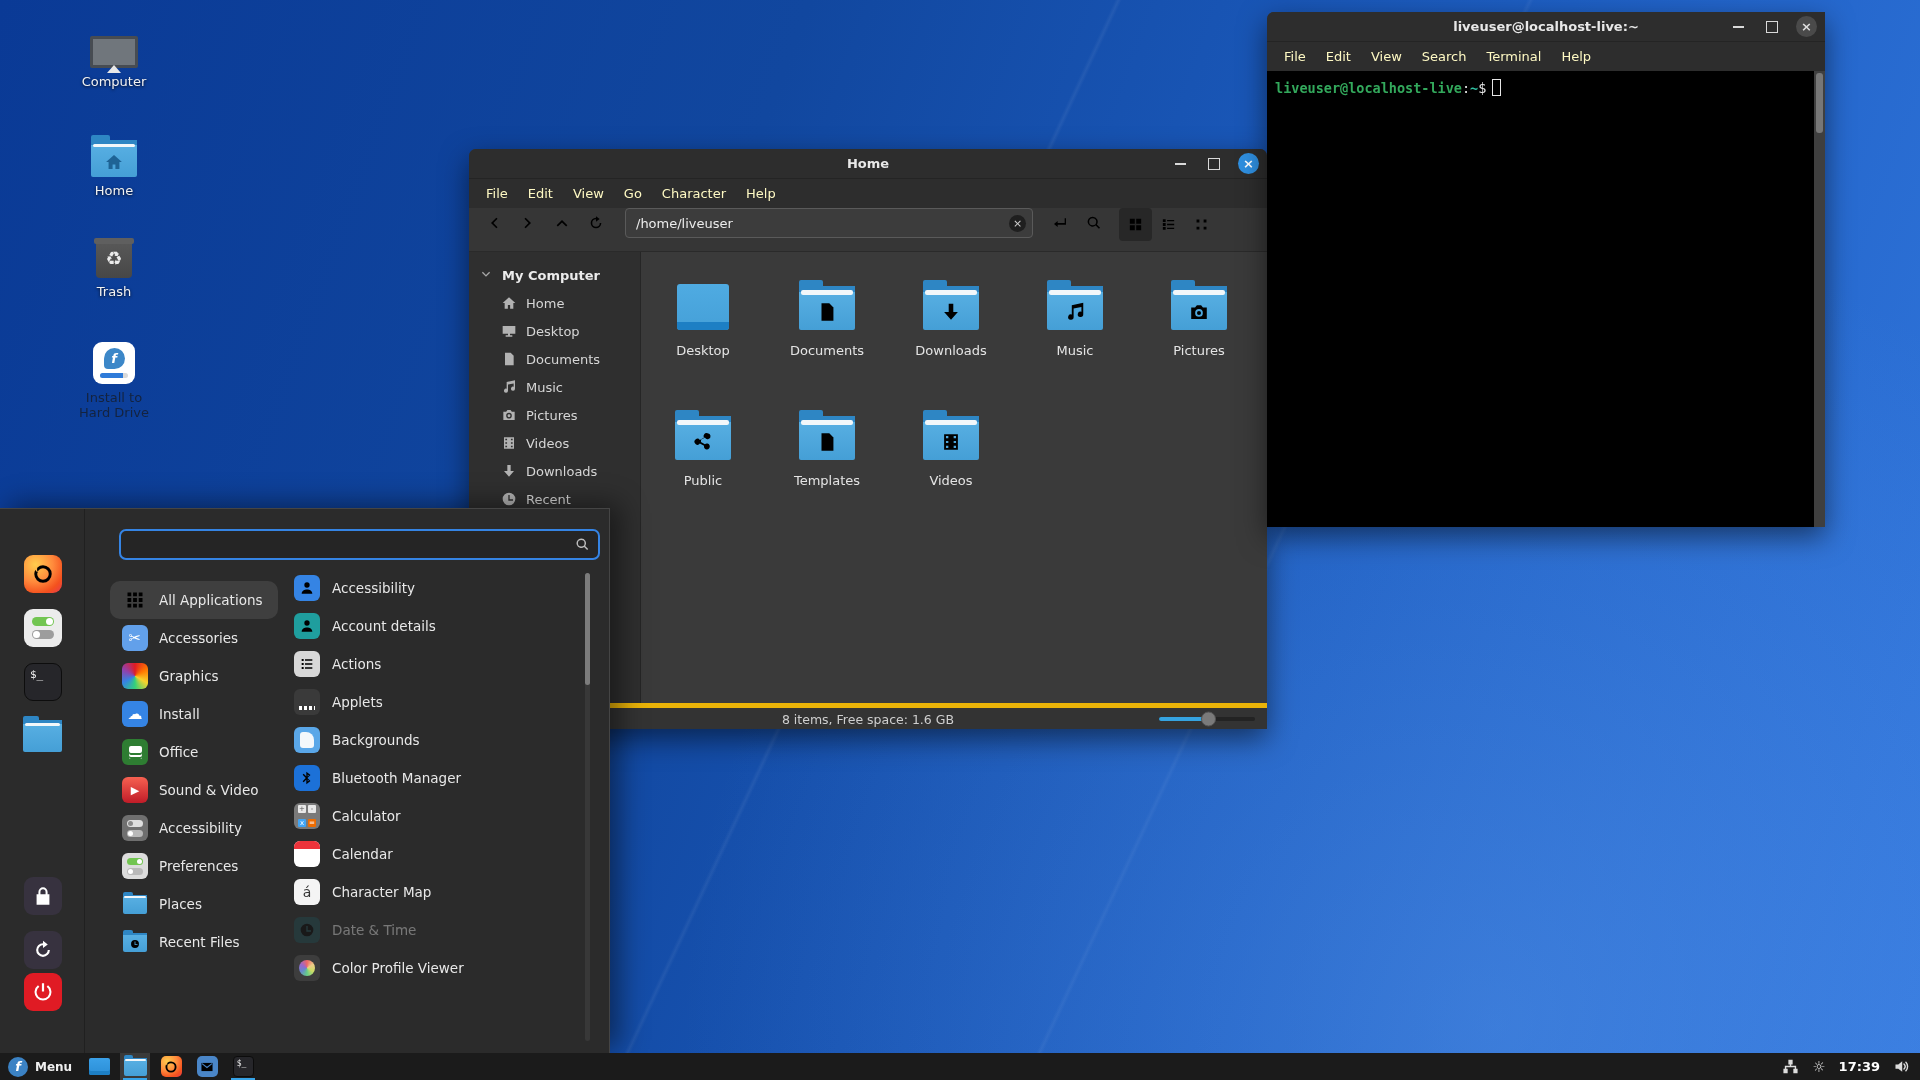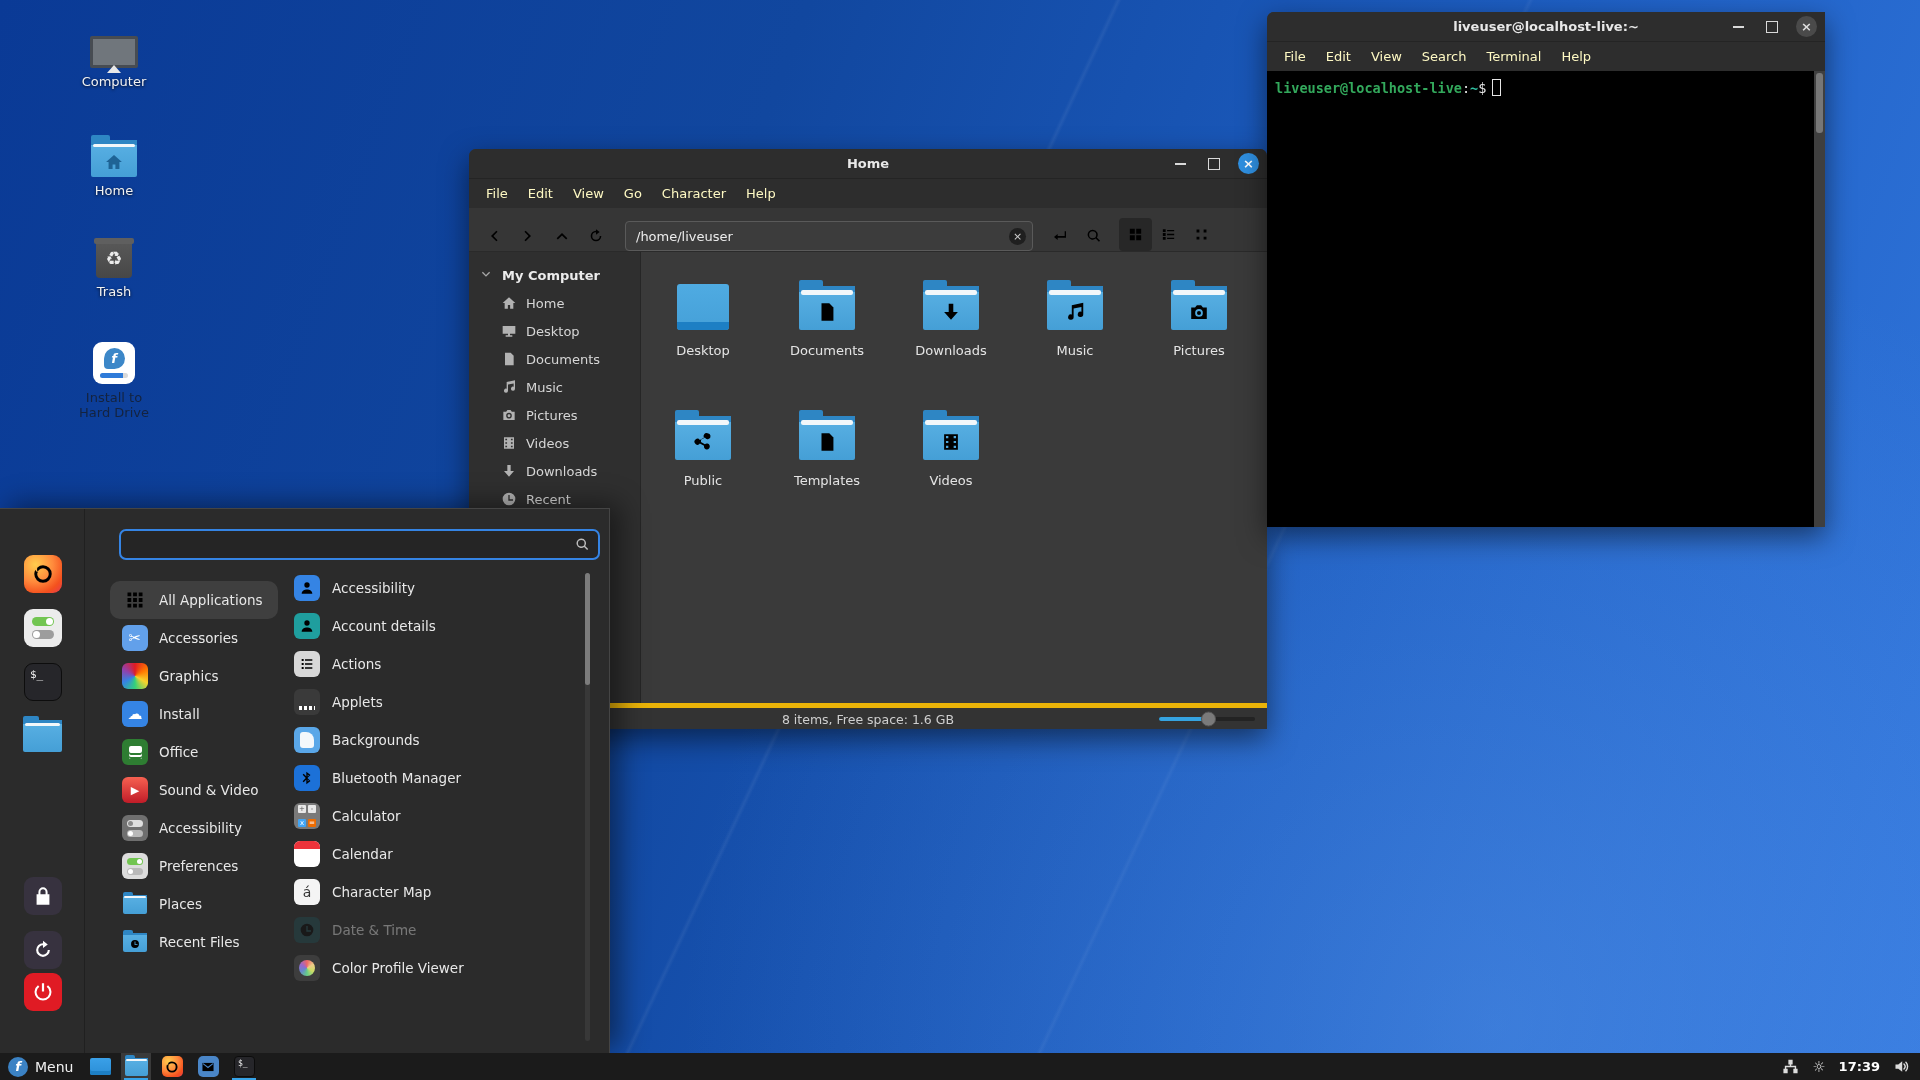--- a/index.html
+++ b/index.html
@@ -42,21 +42,21 @@
   .wc { width:20px; height:20px; display:flex; align-items:center; justify-content:center; color:#d9d9d9; }
   .wc-min::after { content:""; width:11px; height:2px; background:#d9d9d9; }
   .wc-max::after { content:""; width:10px; height:10px; border:1.5px solid #d9d9d9; }
   .wc-close { width:21px; height:21px; border-radius:50%; background:#2f8fe0; color:#fff; font-weight:bold; font-size:13px; }
   .wc-close.dark { background:#4a4a4a; color:#ddd; }
   .menubar { height:29px; background:#2d2d2d; display:flex; align-items:center; gap:2px; padding:0 8px; color:#fef9c3; }
   .menubar .mi { padding:4px 9px; border-radius:3px; }
 
   
   #fm { left:469px; top:149px; width:798px; height:580px; }
-  .toolbar { height:44px; background:#363636; border-bottom:1px solid #2a2a2a; display:flex; align-items:flex-end; padding:0 10px; gap:4px; }
+  .toolbar { height:44px; background:#363636; border-bottom:1px solid #2a2a2a; display:flex; align-items:flex-start; padding:0 10px; gap:4px; }
   .tbtn { width:30px; height:30px; border-radius:4px; display:flex; align-items:center; justify-content:center; color:#c9c9c9; }
   .tbtn svg { width:16px; height:16px; }
   .pathfield { margin-left:10px; width:408px; height:30px; background:#3c3c3c; border:1px solid #5a5a5a; border-radius:4px; display:flex; align-items:center; padding:0 6px 0 10px; color:#ededed; }
   .pathfield .ptext { flex:1; }
   .clearbtn { width:17px; height:17px; border-radius:50%; background:#1f1f1f; color:#cfcfcf; font-size:11px; display:flex; align-items:center; justify-content:center; }
   .viewgrp { display:flex; margin-left:6px; }
   .viewbtn { width:33px; height:33px; border-radius:4px; display:flex; align-items:center; justify-content:center; color:#cfcfcf; }
   .viewbtn.active { background:#272727; }
   .viewbtn svg { width:17px; height:17px; }
   .fmbody { display:flex; height:451px; }
@@ -148,21 +148,21 @@
   .ai-wheel::after { content:""; width:16px; height:16px; border-radius:50%; background:conic-gradient(#e66,#ec8,#cd6,#6c8,#68c,#96c,#e66); }
   .ai-wheel2 { background:#3d3d3d; }
   .ai-datetime { background:#1f4e55; }
   .appscroll { position:absolute; left:585px; top:64px; width:5px; height:468px; background:#383838; border-radius:3px; }
   .appscroll .thumb { position:absolute; top:0; left:0; width:5px; height:112px; background:#7c7c7c; border-radius:3px; }
 
   
   #taskbar { position:absolute; left:0; bottom:0; width:100%; height:27px; background:#1b1b1b; display:flex; align-items:center; z-index:50; }
   .menubtn { display:flex; align-items:center; gap:7px; padding:0 12px 0 8px; height:100%; }
   .fedora { width:20px; height:20px; border-radius:50%; background:#3b82c4; color:#fff; font-style:italic; font-weight:bold; font-size:13px; display:flex; align-items:center; justify-content:center; }
-  .menubtn .mlabel { font-weight:normal; color:#f0f0f0; font-size:14px; }
+  .menubtn .mlabel { font-weight:bold; color:#f0f0f0; font-size:12px; }
   .launcher { width:30px; height:27px; display:flex; align-items:center; justify-content:center; position:relative; }
   .launcher.open::after { content:""; position:absolute; bottom:0; left:3px; right:3px; height:2px; background:#36a3e8; }
   .launcher.activewin { background:#3a3a3a; }
   .l-desktop { width:21px; height:17px; background:linear-gradient(#3aa0e8,#2b8ed6); border-radius:2px; box-shadow:inset 0 -4px 0 #1d7fc4; }
   .l-folder { width:23px; height:18px; }
   .l-ffx { width:21px; height:21px; border-radius:5px; background:radial-gradient(circle at 30% 25%,#ffcc4d,#ff8a3c 45%,#f4511e 75%,#e53950); color:#fff; display:flex; align-items:center; justify-content:center; }
   .l-ffx svg { width:14px; height:14px; }
   .l-mail { width:21px; height:21px; border-radius:5px; background:#4a86c8; color:#fff; display:flex; align-items:center; justify-content:center; }
   .l-mail svg { width:14px; height:14px; }
   .l-term { width:21px; height:21px; border-radius:4px; background:#26262a; border:1px solid #0c0c0c; color:#f0f0f0; font-family:"DejaVu Sans Mono",monospace; font-size:8px; display:flex; align-items:flex-start; padding:2px 0 0 3px; }

